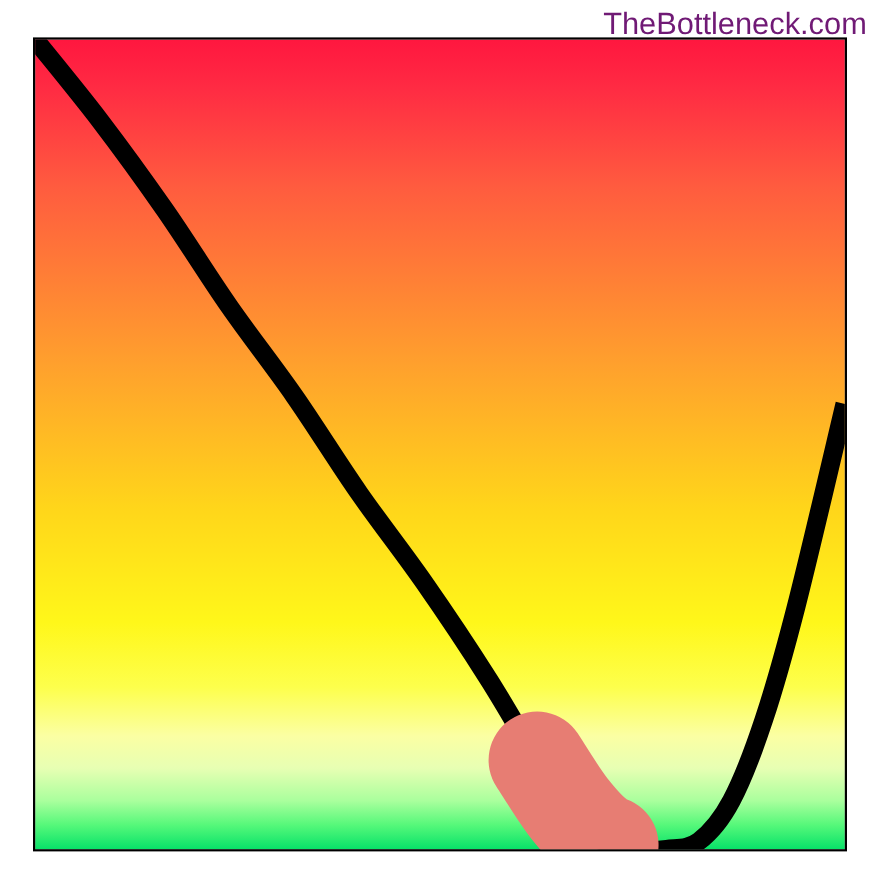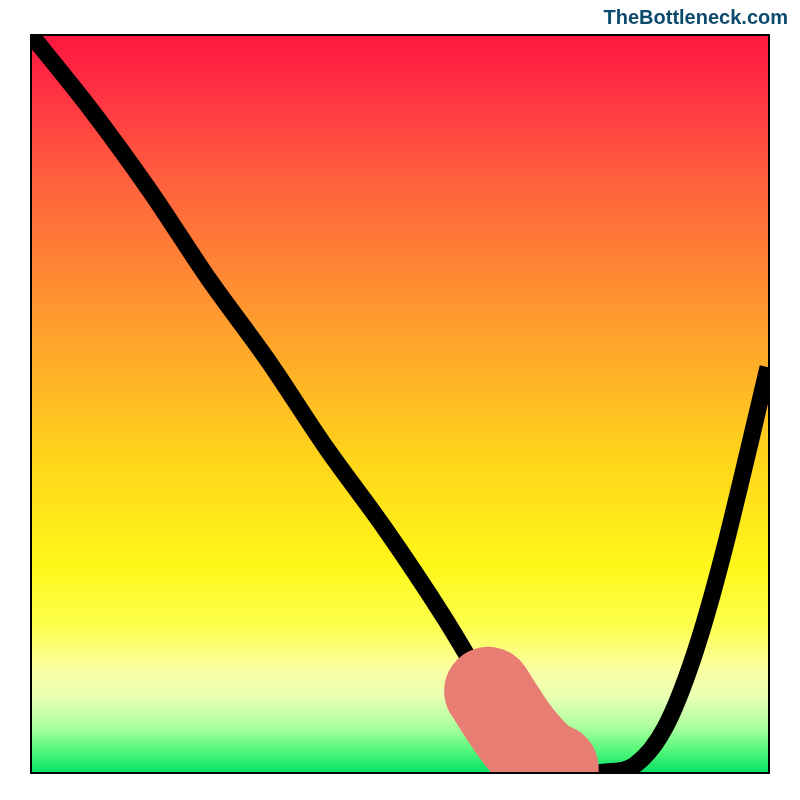--- a/index.html
+++ b/index.html
@@ -13,23 +13,23 @@
   }
   .chart-wrap {
     position: relative;
     width: 800px;
     height: 800px;
   }
   .watermark {
     position: absolute;
     top: 6px;
     right: 12px;
-    color: #0c4a6e;
-    font-size: 20px;
-    font-weight: 700;
+    color: #701a75;
+    font-size: 28px;
+    font-weight: 400;
     z-index: 3;
   }
   .plot-area {
     position: absolute;
     left: 30px;
     top: 34px;
     width: 740px;
     height: 740px;
     background: linear-gradient(
       to bottom,

